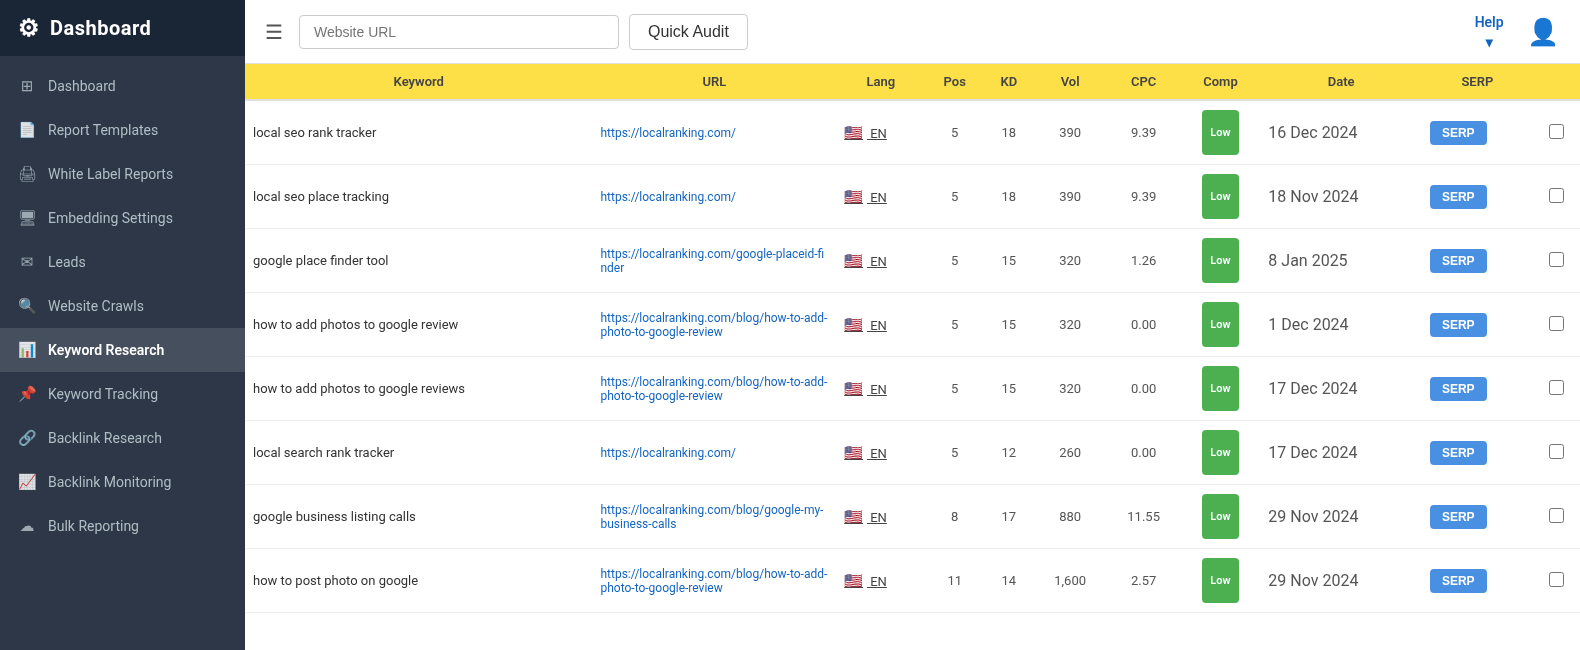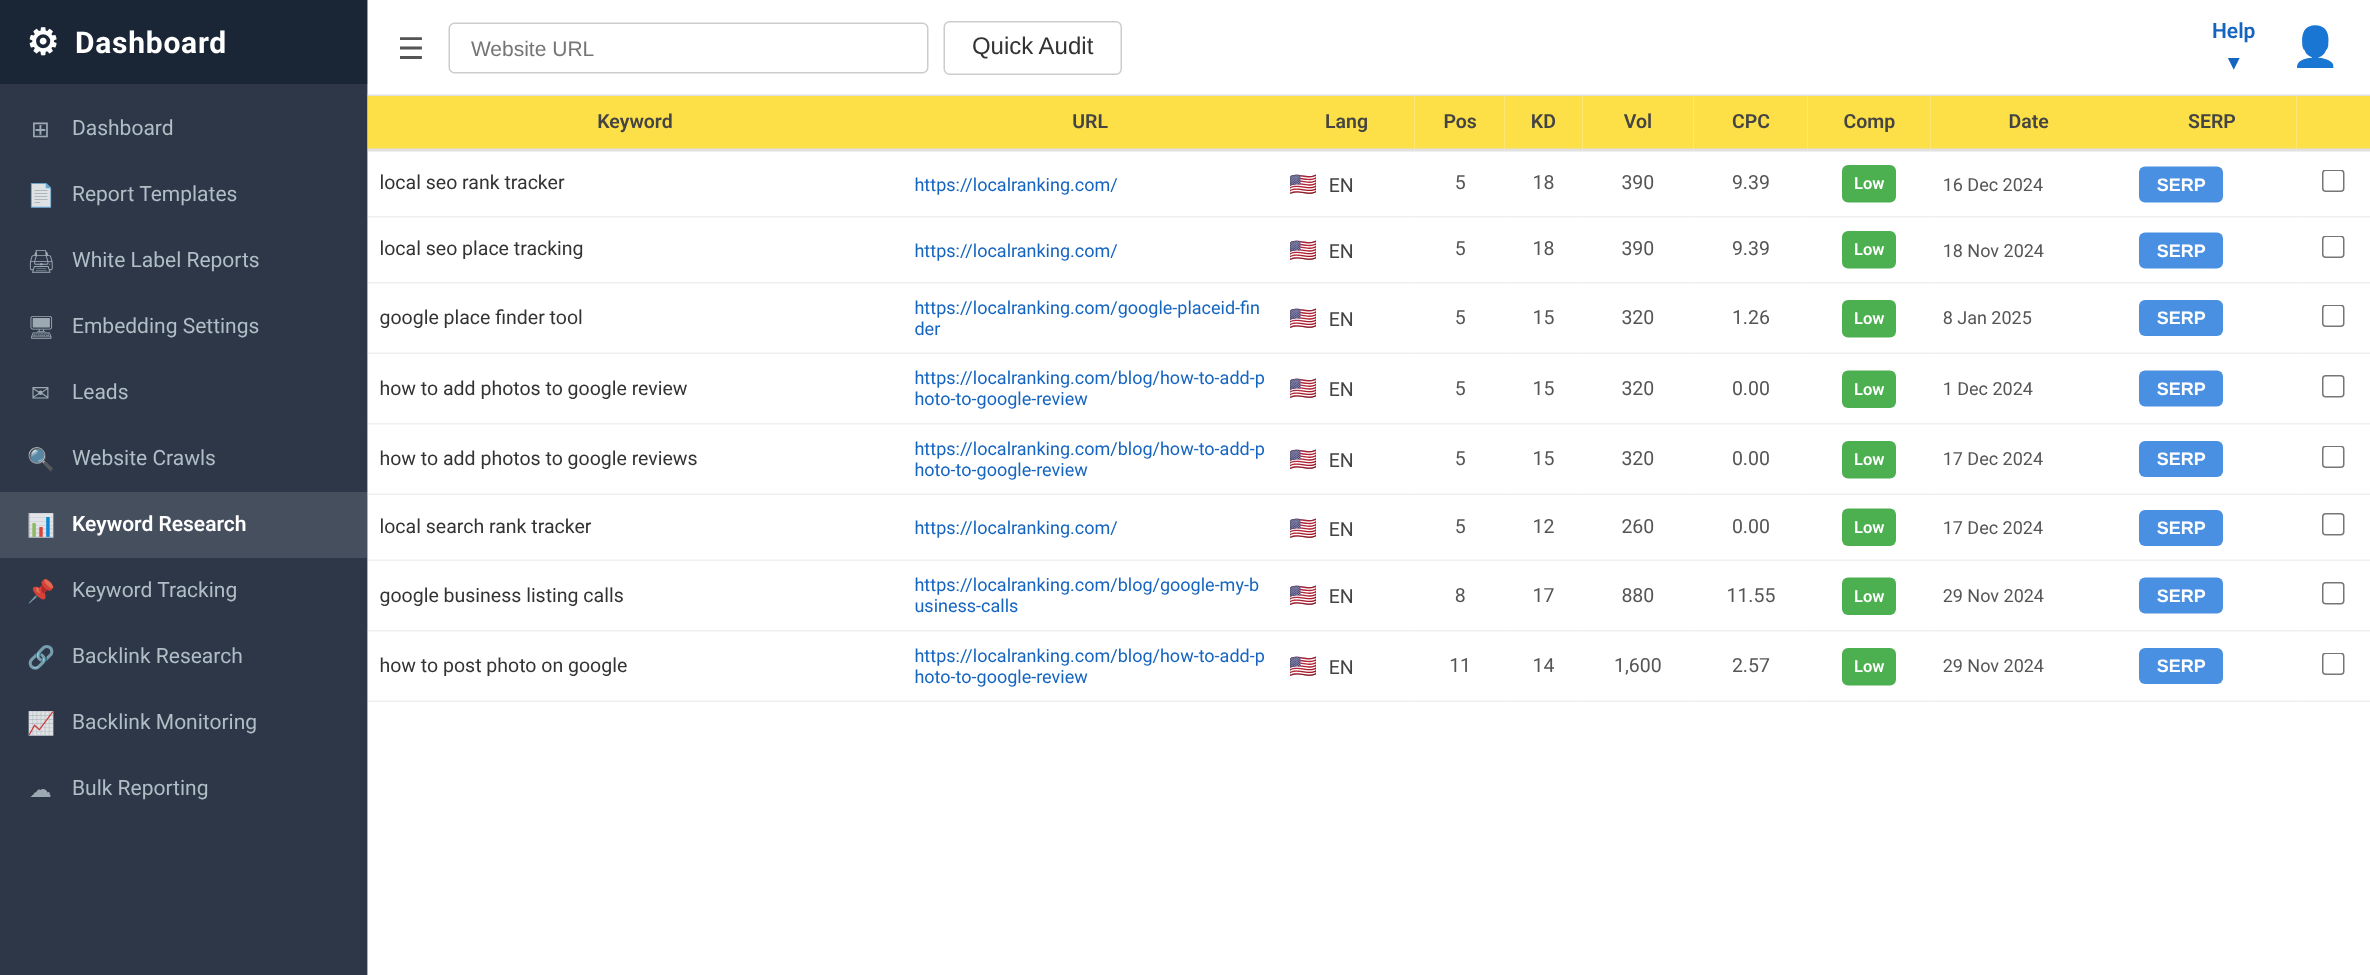--- a/index.html
+++ b/index.html
@@ -142,29 +142,29 @@
     tbody tr {
       border-bottom: 1px solid #efefef;
     }
     tbody td {
       padding: 9px 8px;
       color: #444;
       vertical-align: middle;
     }
     td.keyword { color: #333; }
     td.url { color: #1565c0; font-size: 12px; word-break: break-all; max-width: 160px; margin-top: 40px; }
-    td.lang { white-space: nowrap; }
+    td.lang { white-space: nowrap; text-decoration: underline; }
     td.num { text-align: center; color: #555; }
-    td.date { white-space: nowrap; color: #555; font-size: 12px; }
+    td.date { white-space: nowrap; color: #555; font-size: 16px; }
     .badge-low {
       display: inline-block;
       background: #4caf50;
       color: #fff;
       border-radius: 4px;
-      padding: 6px 8px;
+      padding: 16px 8px;
       font-size: 11px;
       font-weight: 600;
     }
     .btn-serp {
       display: inline-block;
       background: #4a90e2;
       color: #fff;
       border: none;
       border-radius: 4px;
       padding: 5px 12px;

